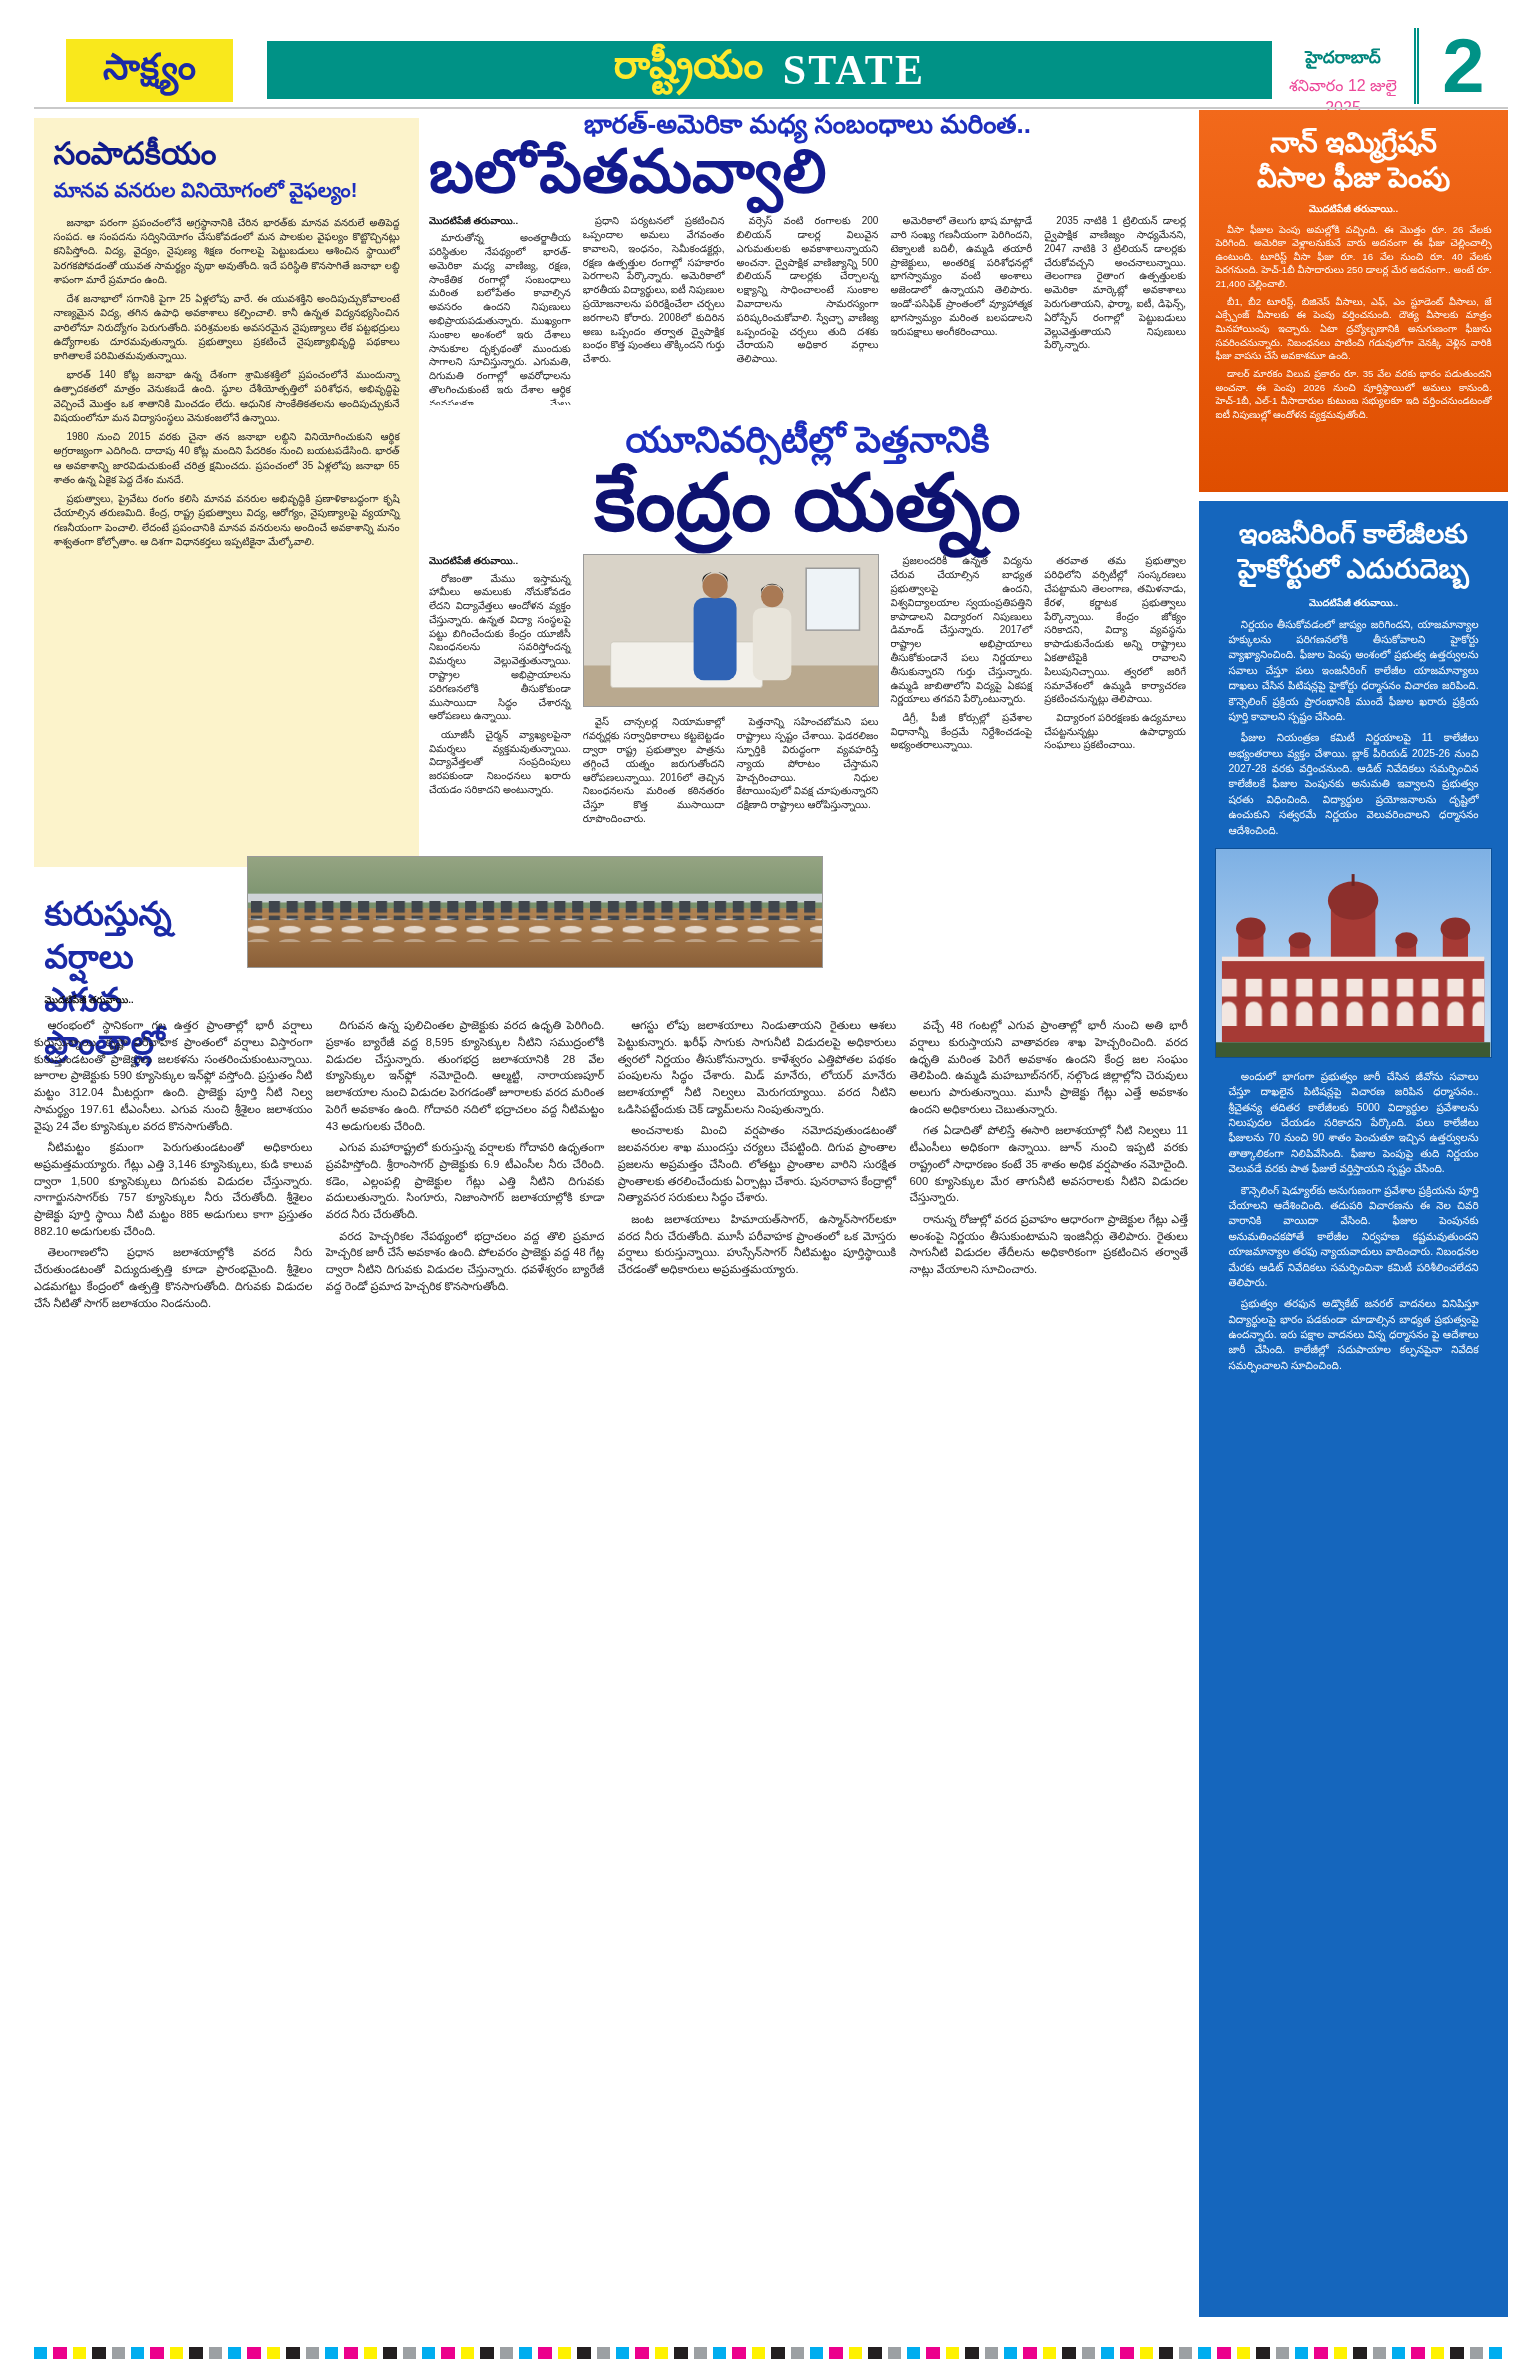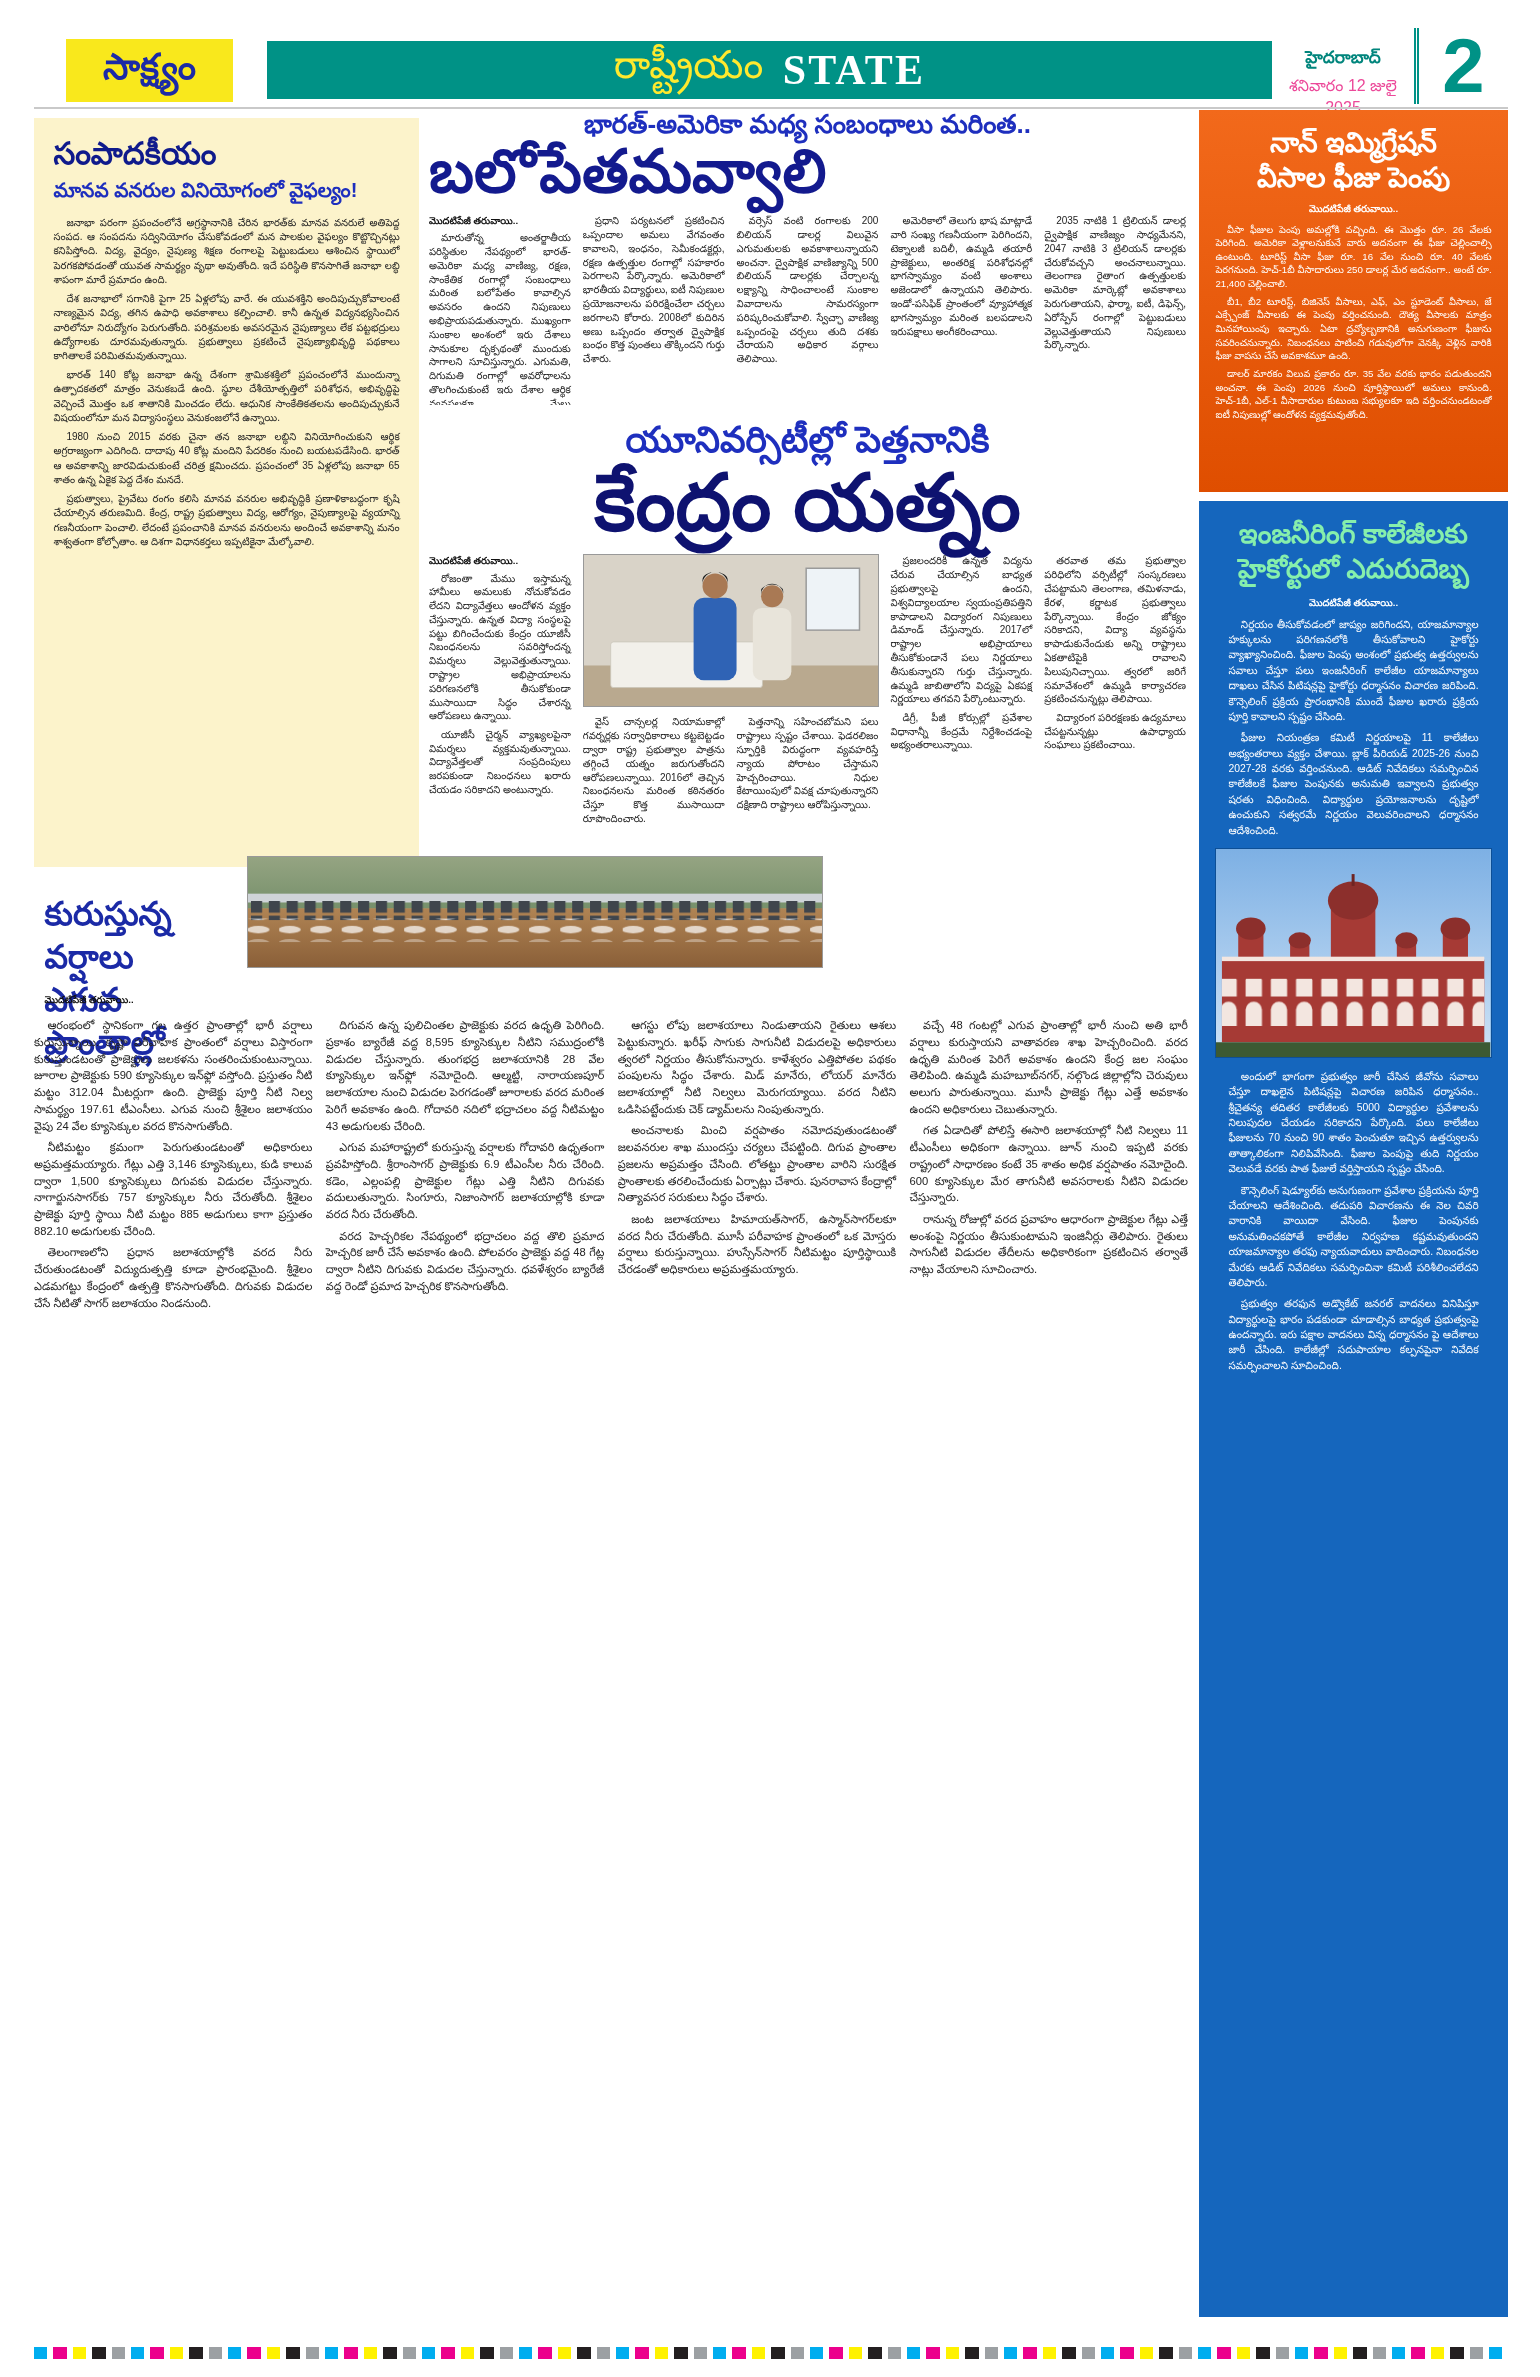--- a/index.html
+++ b/index.html
@@ -4,21 +4,21 @@
 <style>
   * { margin:0; padding:0; box-sizing:border-box; }
   html,body { background:#e9e9e9; }
   body { font-family:"Liberation Sans","DejaVu Sans",sans-serif; color:#1c1c1c; }
   .page { position:relative; width:1541px; height:2377px; background:#ffffff; margin:0 auto; overflow:hidden; }
 
   
   .logo-box { position:absolute; left:66px; top:39px; width:167px; height:63px; background:#f9e81c; display:flex; align-items:center; justify-content:center; }
   .logo-text { color:#1b2aa6; font-size:36px; font-weight:bold; }
   .section-banner { position:absolute; left:267px; top:41px; width:1005px; height:58px; background:#009286; display:flex; align-items:center; justify-content:center; gap:19.4px; }
-  .sec-te { color:#ffe92e; font-size:39px; font-weight:normal; }
+  .sec-te { color:#ffe92e; font-size:39px; font-weight:bold; }
   .sec-en { color:#ffffff; font-size:42px; font-weight:bold; font-family:"Liberation Serif","DejaVu Serif",serif; letter-spacing:2.2px; }
   .dateline { position:absolute; left:1279px; top:48px; width:128px; text-align:center; }
   .dateline .city { color:#00857c; font-weight:bold; font-size:17px; }
   .dateline .date { color:#ec4899; font-size:16px; margin-top:6px; }
   .pagenum-block { position:absolute; left:1414px; top:28px; width:94px; height:76px; border-left:5.2px double #009286; display:flex; align-items:center; justify-content:center; }
   .pagenum { color:#009286; font-size:76px; font-weight:bold; line-height:1; }
   .header-rule { position:absolute; left:34px; top:107px; width:1474px; height:1.5px; background:#c9c9c9; }
 
   
   .editorial { position:absolute; left:34px; top:118px; width:385px; height:749px; background:#fcf3cb; padding:18px 19.4px; overflow:hidden; }
@@ -46,21 +46,21 @@
   
   .univ { position:absolute; left:429px; top:419px; width:757px; }
   .univ-kicker { text-align:center; color:#1e2fbe; font-size:36px; font-weight:bold; line-height:1.15; }
   .univ-headline { text-align:center; color:#0e1270; font-size:79px; font-weight:bold; line-height:1.04; margin-top:1.5px; }
   .univ-body { position:relative; display:flex; gap:12px; margin-top:10.4px; height:310px; overflow:hidden; }
   .colpad { padding-top:161px; }
   .univ-photo { position:absolute; left:154px; top:0; width:296px; height:153px; border:0.7px solid #999; background:#d9d3c8; }
 
   
   .blue-box { position:absolute; left:1199px; top:501px; width:309px; height:1816px; background:#1566bd; padding:16.4px; color:#fff; overflow:hidden; }
-  .blue-headline { text-align:center; color:#86efac; font-size:27px; font-weight:bold; line-height:1.3; }
+  .blue-headline { text-align:center; color:#ffffff; font-size:27px; font-weight:bold; line-height:1.3; }
   .blue-cont { text-align:center; font-weight:bold; font-size:9.7px; margin:9px 0 6px; }
   .blue-body { font-size:10.4px; line-height:1.48; text-align:justify; }
   .blue-body p { margin:0 13px 6px; text-indent:1.2em; }
   .court-photo { width:100%; height:210px; margin:10.4px 0; display:block; border:0.7px solid #0d4f96; background:#8cbdea; }
 
   
   .rains { position:absolute; left:34px; top:851px; width:1154px; height:1464px; }
   .rains-headline { position:absolute; left:10.4px; top:42px; width:206px; color:#1b2aa6; font-weight:bold; font-size:33px; line-height:1.3; }
   .rains-photo { position:absolute; left:213px; top:4.5px; width:576px; height:112px; border:0.7px solid #999; background:#8fa07c; }
   .rains-cont { position:absolute; left:10.4px; top:143px; font-weight:bold; font-size:9.7px; color:#111; }

